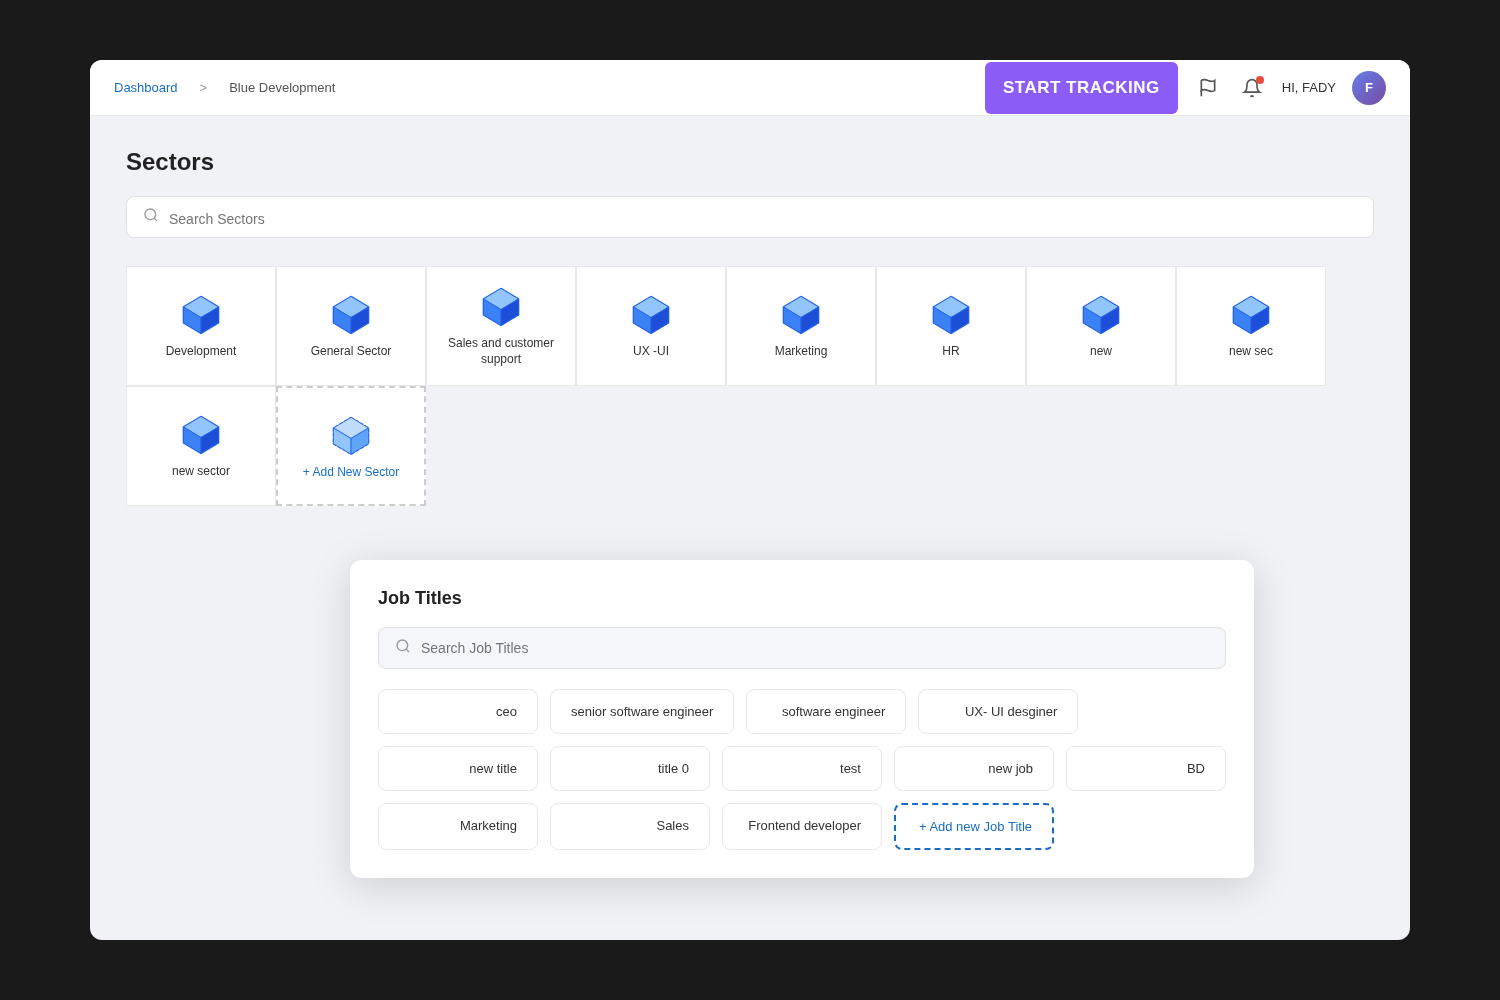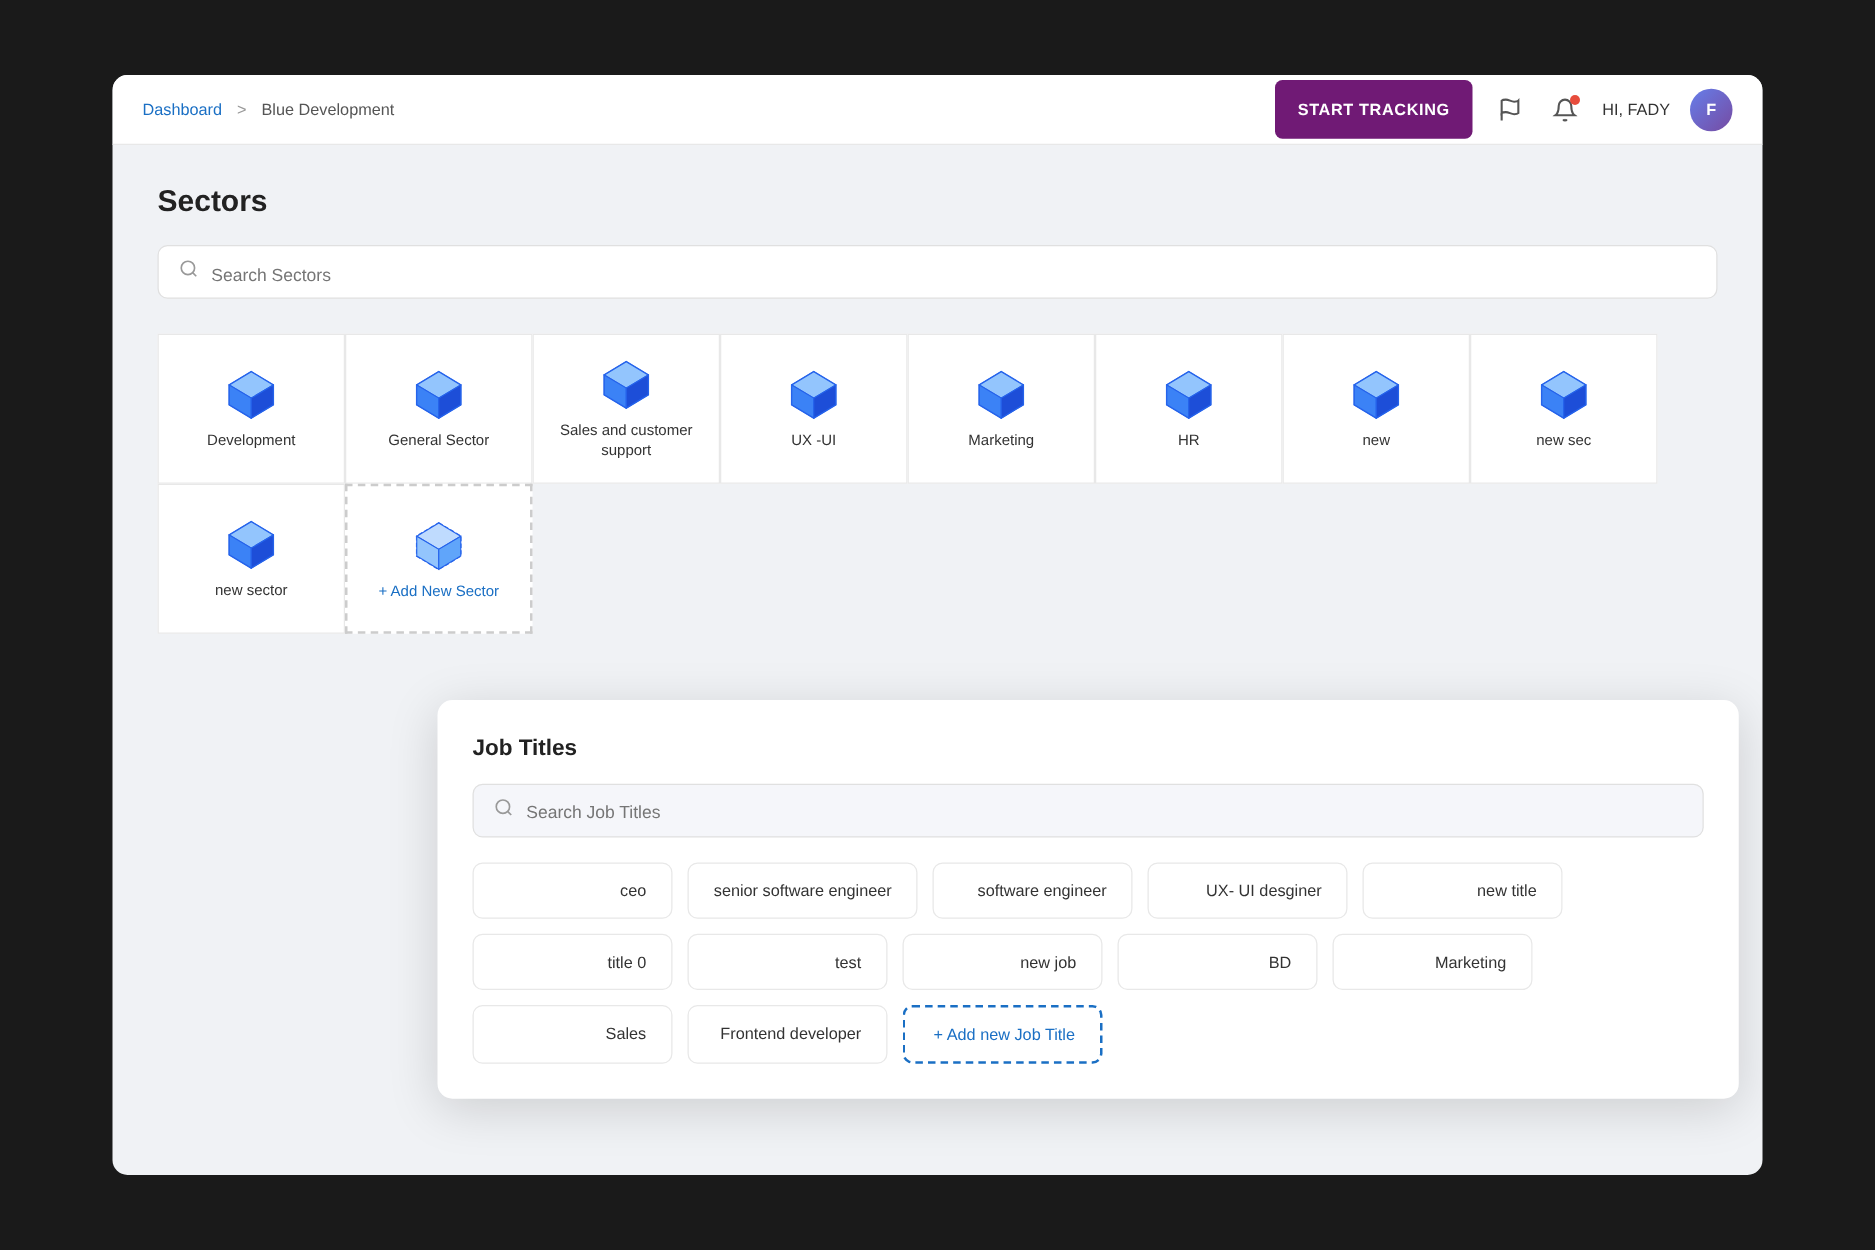--- a/index.html
+++ b/index.html
@@ -25,42 +25,42 @@
       height: 56px;
       display: flex;
       align-items: center;
       padding: 0 24px;
       border-bottom: 1px solid #e8e8e8;
       justify-content: space-between;
     }
     .breadcrumb {
       display: flex;
       align-items: center;
-      gap: 12px;
+      gap: 22px;
       font-size: 13px;
     }
     .breadcrumb-link {
       color: #1a6fc4;
       cursor: pointer;
       font-weight: 500;
     }
     .breadcrumb-sep { color: #999; }
     .breadcrumb-current { color: #555; }
     .topbar-right {
       display: flex;
       align-items: center;
       gap: 16px;
     }
     .start-tracking-btn {
-      background: #701a75;
+      background: #8b5cf6;
       color: #fff;
       border: none;
       border-radius: 6px;
       padding: 16px 18px;
-      font-size: 13px;
+      font-size: 17px;
       font-weight: 600;
       letter-spacing: 0.5px;
       cursor: pointer;
       text-transform: uppercase;
     }
     .topbar-icon {
       width: 28px;
       height: 28px;
       display: flex;
       align-items: center;
@@ -176,21 +176,21 @@
       height: 44px;
     }
 
     
     .job-titles-panel {
       position: absolute;
       background: #fff;
       border-radius: 12px;
       box-shadow: 0 8px 40px rgba(0,0,0,0.15);
       padding: 28px;
-      width: 1041px;
+      width: 904px;
       left: 260px;
       top: 500px;
       z-index: 10;
     }
     .panel-title {
       font-size: 18px;
       font-weight: 700;
       color: #222;
       margin-bottom: 18px;
     }

